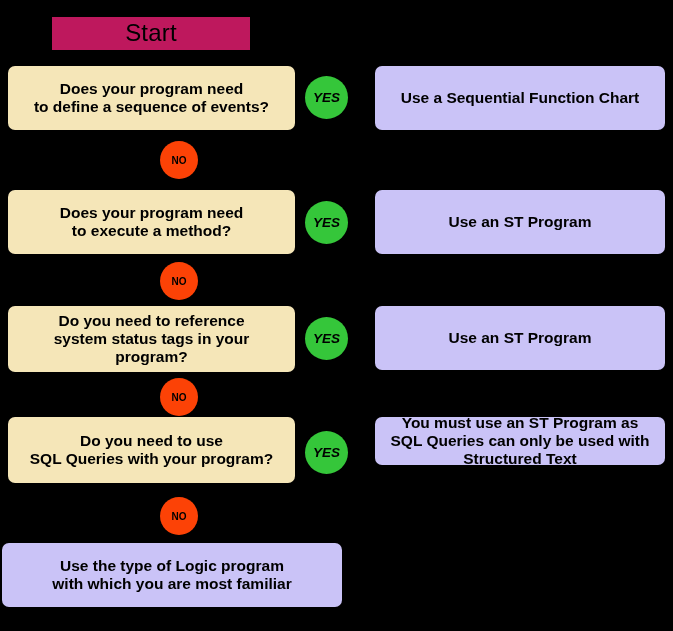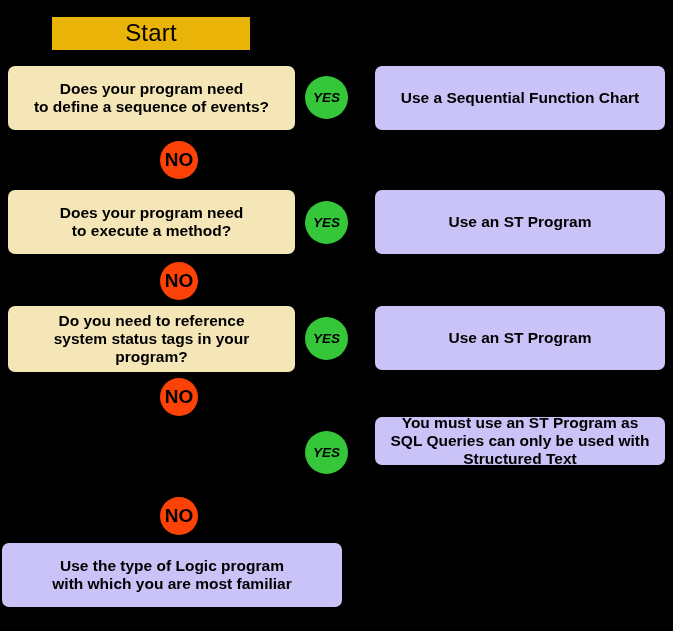--- a/index.html
+++ b/index.html
@@ -22,21 +22,21 @@
     display: flex;
     align-items: center;
     justify-content: center;
     text-align: center;
     color: #000000;
     line-height: 1.18;
     white-space: pre-line;
   }
 
   .start-node {
-    background: #eab308;
+    background: #be185d;
     font-size: 24px;
     letter-spacing: 0.2px;
   }
 
   .question-node {
     background: #F5E6B8;
     border-radius: 7px;
     font-size: 15.5px;
     font-weight: bold;
     padding: 2px 6px;
@@ -62,21 +62,21 @@
   }
 
   .badge-yes {
     background: #35C63A;
     font-size: 13.5px;
     font-style: italic;
   }
 
   .badge-no {
     background: #FC4206;
-    font-size: 19px;
+    font-size: 10px;
   }
 </style>
 </head>
 <body>
 
 <div id="canvas">
 
   <div class="node start-node" style="left:52px; top:17px; width:198px; height:33px;">Start</div>
 
   <div class="node question-node" style="left:8px; top:66px; width:287px; height:64px;">Does your program need
@@ -91,20 +91,22 @@
   <div class="node answer-node" style="left:375px; top:190px; width:290px; height:64px;">Use an ST Program</div>
   <div class="badge badge-no" style="left:160px; top:262px; width:38px; height:38px;">NO</div>
 
   <div class="node question-node" style="left:8px; top:306px; width:287px; height:66px;">Do you need to reference
 system status tags in your
 program?</div>
   <div class="badge badge-yes" style="left:305px; top:317px; width:43px; height:43px;">YES</div>
   <div class="node answer-node" style="left:375px; top:306px; width:290px; height:64px;">Use an ST Program</div>
   <div class="badge badge-no" style="left:160px; top:378px; width:38px; height:38px;">NO</div>
 
+  <div class="node question-node" style="left:8px; top:417px; width:287px; height:66px;">Do you need to use
+SQL Queries with your program?</div>
   <div class="badge badge-yes" style="left:305px; top:431px; width:43px; height:43px;">YES</div>
   <div class="node answer-node" style="left:375px; top:417px; width:290px; height:48px;">You must use an ST Program as
 SQL Queries can only be used with
 Structured Text</div>
   <div class="badge badge-no" style="left:160px; top:497px; width:38px; height:38px;">NO</div>
 
   <div class="node answer-node" style="left:2px; top:543px; width:340px; height:64px;">Use the type of Logic program
 with which you are most familiar</div>
 
 </div>

